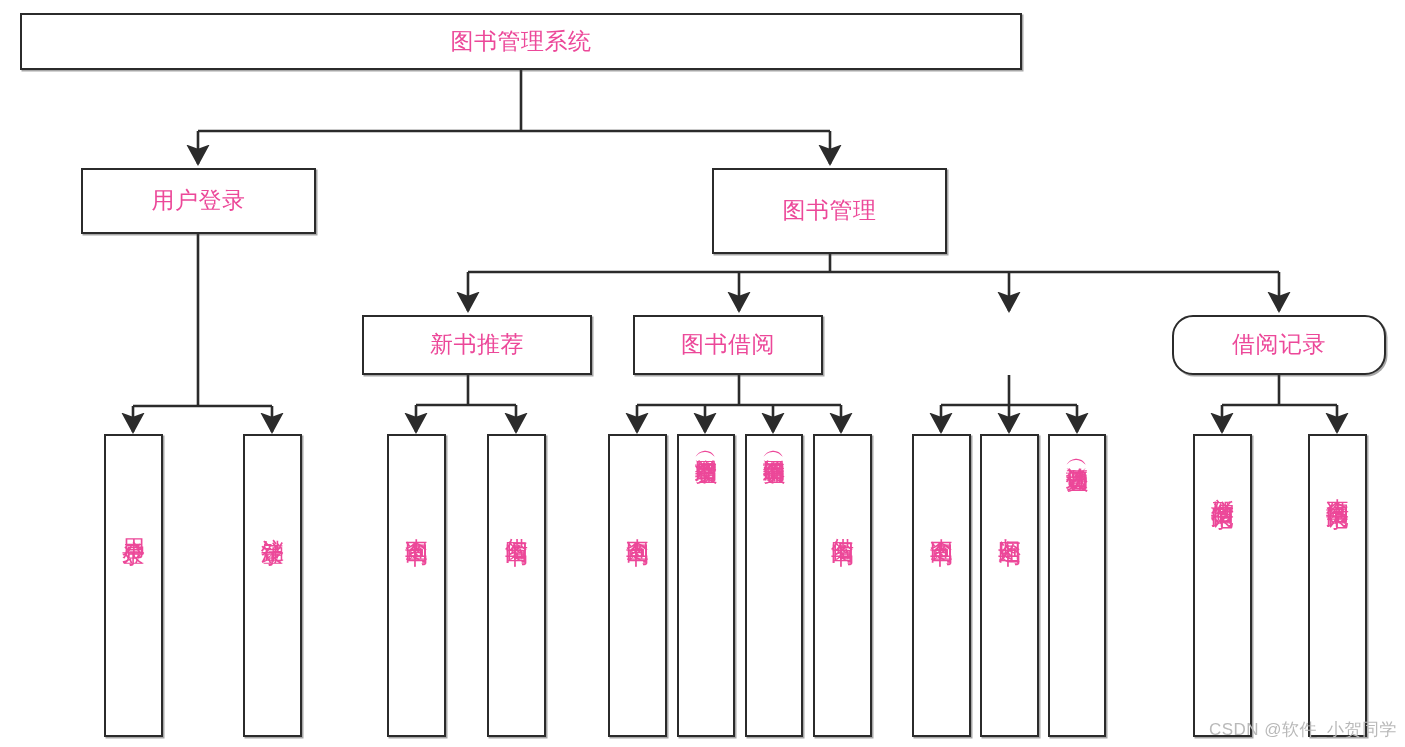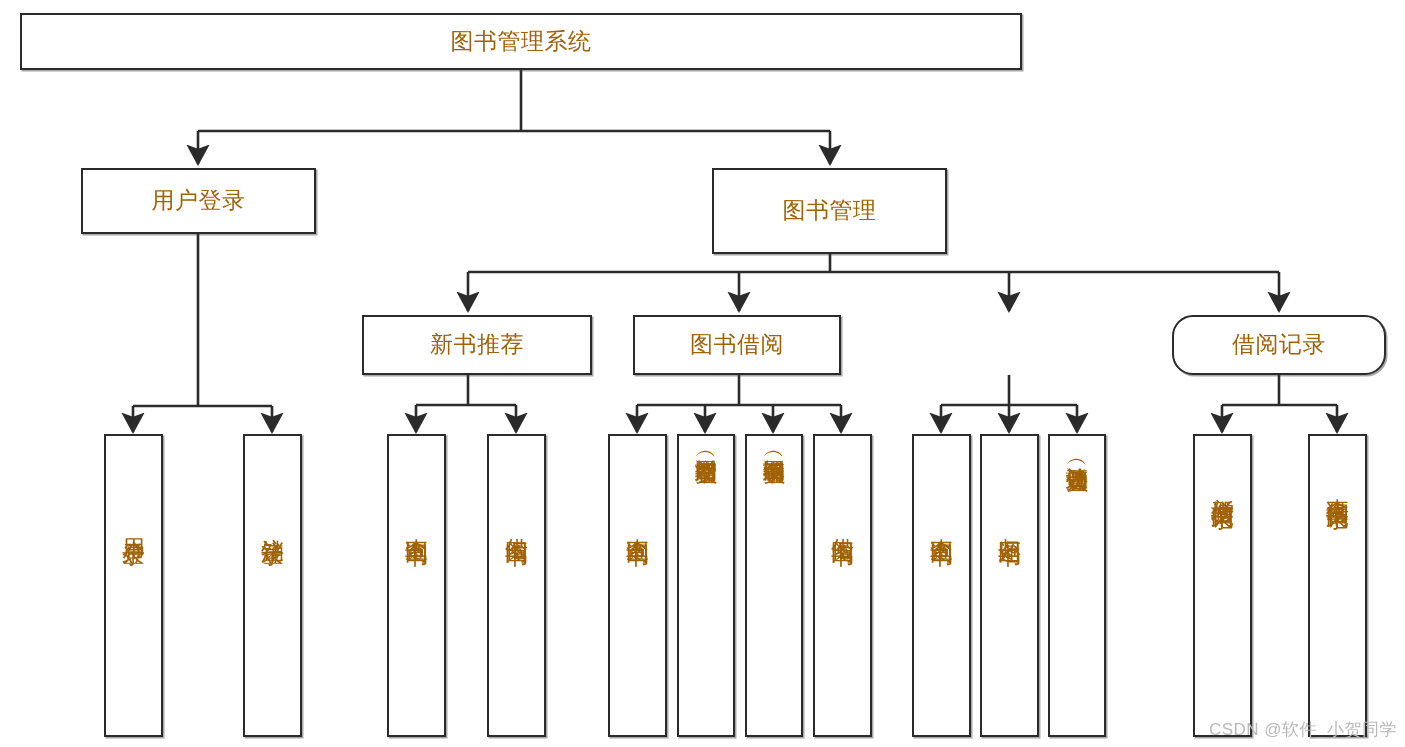--- a/index.html
+++ b/index.html
@@ -29,21 +29,21 @@
     position: absolute;
     box-sizing: border-box;
     border: 2px solid #2b2b2b;
     background: #ffffff;
     display: flex;
     align-items: center;
     justify-content: center;
     box-shadow: 1.5px 1.5px 0 rgba(60,60,60,0.45);
   }
   .node .lbl {
-    color: #a16207;
+    color: #ec4899;
     line-height: 1.18;
     text-align: left;
     white-space: pre;
   }
   .node.horiz .lbl {
     font-size: 23px;
     letter-spacing: 0.5px;
   }
   .node.vert {
     align-items: flex-start;
@@ -134,21 +134,21 @@
   <div class="node horiz" style="left:81px; top:168px; width:235px; height:66px;">
     <span class="lbl">用户登录</span>
   </div>
   <div class="node horiz" style="left:712px; top:168px; width:235px; height:86px;">
     <span class="lbl">图书管理</span>
   </div>
 
   <div class="node horiz" style="left:362px; top:315px; width:230px; height:60px;">
     <span class="lbl">新书推荐</span>
   </div>
-  <div class="node horiz" style="left:633px; top:315px; width:208px; height:60px;">
+  <div class="node horiz" style="left:633px; top:315px; width:190px; height:60px;">
     <span class="lbl">图书借阅</span>
   </div>
   <div class="node horiz" style="left:1172px; top:315px; width:214px; height:60px;border-radius:21px;">
     <span class="lbl">借阅记录</span>
   </div>
 
   <div class="node vert" style="left:104px; top:434px; width:59px; height:303px; padding-top:84px;">
     <span class="lbl">用户登录</span>
   </div>
   <div class="node vert" style="left:243px; top:434px; width:59px; height:303px; padding-top:84px;">

